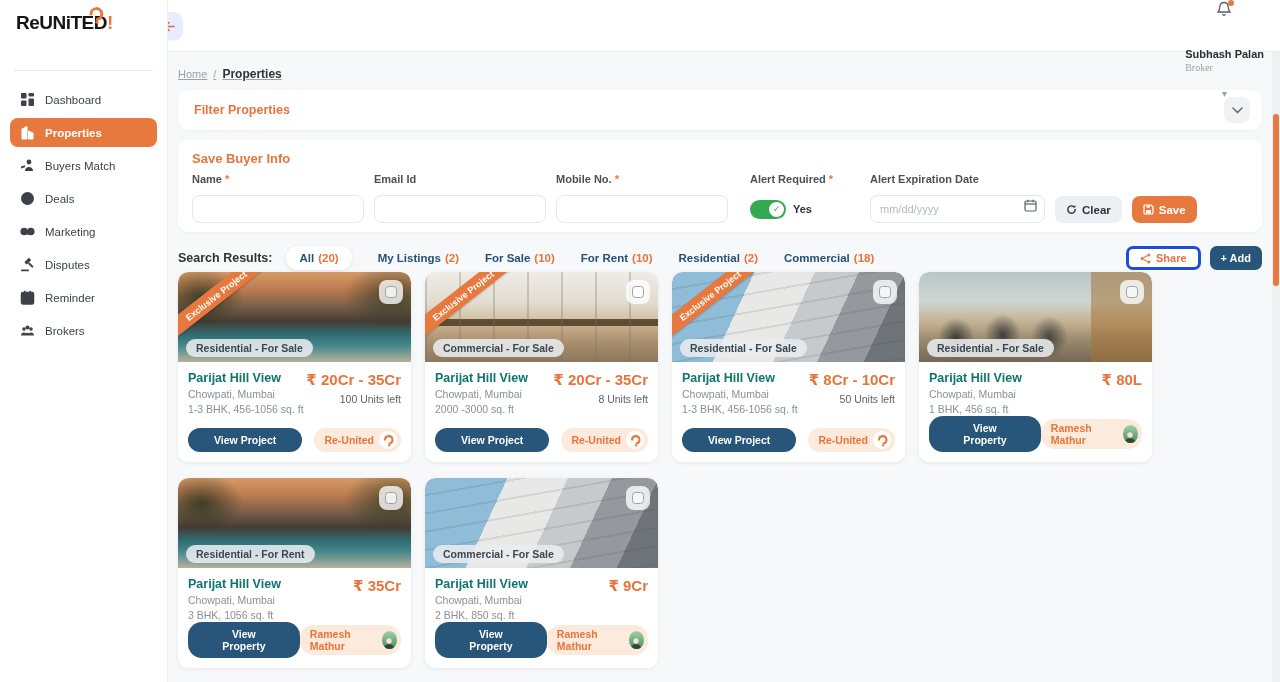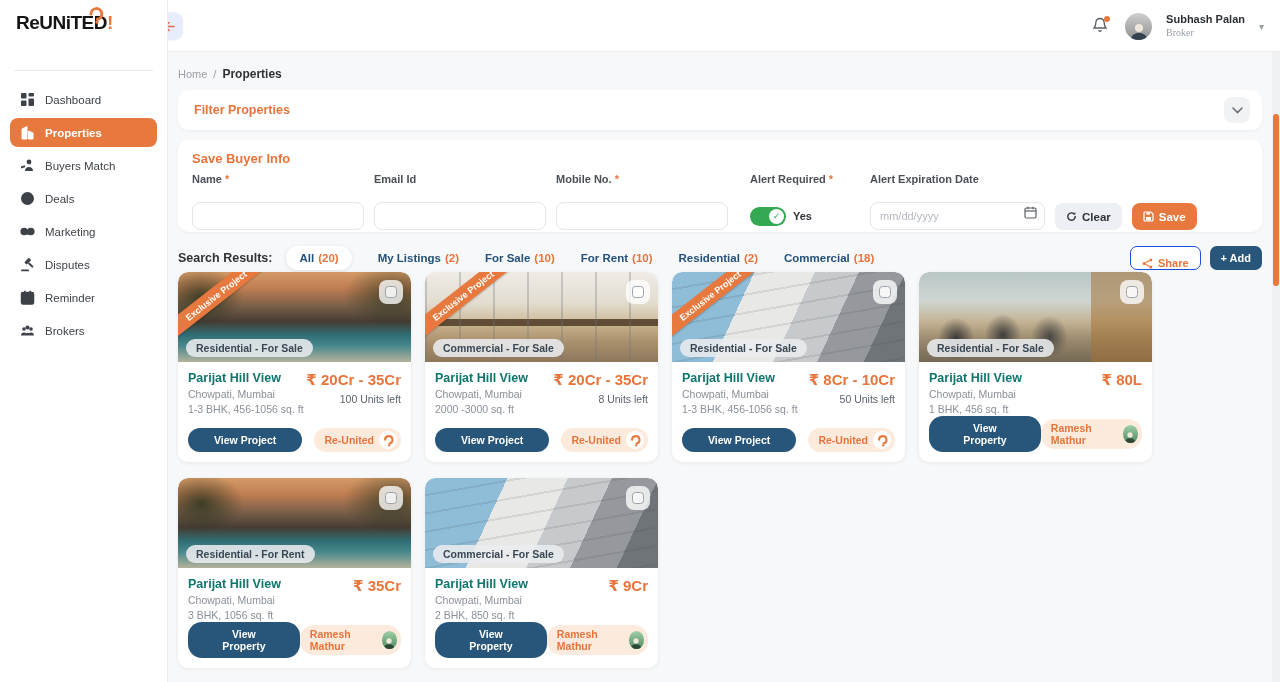--- a/index.html
+++ b/index.html
@@ -16,43 +16,43 @@
   .sidebar-divider { border-bottom:1px solid #e8e8e8; margin:8px 14px 14px 14px; }
   .nav-item { display:flex; align-items:center; gap:10px; margin:4px 10px; padding:7px 10px; border-radius:8px; font-size:11.5px; color:#3d4248; cursor:pointer; }
   .nav-item .ic { width:15px; height:15px; display:inline-flex; }
   .nav-item.active { background:#e8793e; color:#fff; font-weight:600; }
   .nav-item.active svg * { fill:#fff; stroke:#fff; }
   .nav-item svg * { fill:#3d4248; }
 
   
   .header { position:absolute; left:168px; top:0; width:1112px; height:52px; background:#fff; border-bottom:1px solid #ececec; z-index:4; }
   .back-btn { position:absolute; left:-13px; top:12px; width:28px; height:28px; background:#e7edfb; border-radius:9px; display:flex; align-items:center; justify-content:center; cursor:pointer; box-shadow:0 1px 2px rgba(0,0,0,.05); }
-  .hdr-right { position:absolute; right:16px; top:0; height:52px; display:flex; align-items:center; gap:14px; }
+  .hdr-right { position:absolute; right:16px; top:0; height:52px; display:flex; align-items:center; gap:14px;flex-direction:column; }
   .bell { position:relative; width:20px; height:20px; cursor:pointer; }
   .bell-dot { position:absolute; right:1px; top:0; width:6px; height:6px; border-radius:50%; background:#e8793e; }
   .avatar { width:27px; height:27px; border-radius:50%; background:linear-gradient(180deg,#cfcfcf,#8f8f8f); display:flex; align-items:flex-end; justify-content:center; overflow:hidden; }
   .user-meta { line-height:1.25; }
   .user-name { font-size:11px; font-weight:700; color:#2b2f33; }
   .user-role { font-size:10px; color:#9aa0a8;font-family:Liberation Serif, serif; }
   .chev { color:#9aa0a8; font-size:10px; }
 
   
   .content { position:absolute; left:168px; top:52px; width:1112px; height:630px; }
-  .breadcrumb { position:absolute; left:10px; top:15px; font-size:11px; color:#9aa0a8; display:flex; gap:6px; align-items:center; }
+  .breadcrumb { position:absolute; left:10px; top:15px; font-size:11px; color:#9aa0a8; display:flex; gap:6px; align-items:center;text-decoration:underline; }
   .breadcrumb .cur { color:#2f3337; font-weight:700; font-size:12px; }
 
   .panel { position:absolute; left:10px; width:1084px; background:#fff; border-radius:10px; box-shadow:0 1px 3px rgba(20,30,40,.05); }
   .filter-panel { top:38px; height:40px; display:flex; align-items:center; justify-content:space-between; padding:0 12px 0 16px; }
   .filter-title { color:#e8743b; font-weight:700; font-size:12.5px; }
   .chev-btn { width:26px; height:26px; background:#f1f2f4; border-radius:8px; display:flex; align-items:center; justify-content:center; color:#6a7077; cursor:pointer; font-size:11px; }
 
   .buyer-panel { top:88px; height:92px; padding:11px 14px; }
   .buyer-title { color:#e8743b; font-weight:700; font-size:13px; }
   .form-row { display:flex; margin-top:7px; gap:10px; align-items:flex-end; }
-  .fld { display:flex; flex-direction:column; gap:17px; }
+  .fld { display:flex; flex-direction:column; gap:10px; }
   .fld label { font-size:11px; font-weight:600; color:#4a5058; }
   .req { color:#e8743b; }
   .fld input { width:172px; height:28px; border:1px solid #e3e6ea; border-radius:8px; padding:0 9px; font-size:11px; color:#333; background:#fff; outline:none; }
   .fld input::placeholder { color:#b3b9c0; }
   .fld-alert { width:110px; }
   .toggle-row { display:flex; align-items:center; gap:7px; height:28px; }
   .toggle { width:36px; height:19px; background:#34a853; border-radius:10px; position:relative; cursor:pointer; }
   .knob { position:absolute; right:2px; top:2px; width:15px; height:15px; background:#fff; border-radius:50%; display:flex; align-items:center; justify-content:center; color:#34a853; font-size:9px; font-weight:700; }
   .toggle-txt { font-size:11px; font-weight:700; color:#2f3337; }
   .date-wrap { position:relative; }
@@ -63,21 +63,21 @@
   .btn-save { background:#e8793e; color:#fff; }
 
   
   .results-bar { position:absolute; left:10px; top:192px; width:1084px; height:28px; display:flex; align-items:center; }
   .results-heading { font-size:12.5px; font-weight:700; color:#2f3337; margin-right:14px; }
   .tabs { display:flex; align-items:center; gap:26px; }
   .tab { display:flex; gap:4px; font-size:11.5px; font-weight:600; color:#24507a; cursor:pointer; white-space:nowrap; }
   .tab .cnt { color:#e8743b; }
   .tab.active { background:#fff; border-radius:15px; padding:6px 13px; box-shadow:0 1px 4px rgba(20,30,40,.10); }
   .bar-actions { margin-left:auto; display:flex; gap:9px; }
-  .btn-share { height:24px; background:#fff; color:#e8743b; border:1px solid #1d4ed8; border-radius:7px; font-size:11px;align-items:flex-end; }
+  .btn-share { height:24px; background:#fff; color:#e8743b; border:3px solid #1d4ed8; border-radius:7px; font-size:11px; }
   .btn-add { height:24px; background:#27567a; color:#fff; border-radius:7px; font-size:11px; }
 
   
   .cards { position:absolute; left:10px; top:220px; display:grid; grid-template-columns:repeat(4,233px); column-gap:14px; row-gap:16px; }
   .card { width:233px; height:190px; background:#fff; border-radius:10px; box-shadow:0 1px 4px rgba(20,30,40,.07); overflow:hidden; position:relative; }
   .card-img { position:relative; height:90px; overflow:hidden; border-radius:10px 10px 0 0; }
   .ribbon { position:absolute; left:-37px; top:15px; width:150px; transform:rotate(-38deg); background:#e8793e; color:#fff; font-size:9px; font-weight:700; text-align:center; padding:3.5px 0; box-shadow:0 1px 2px rgba(0,0,0,.2); }
   .img-check { position:absolute; right:8px; top:8px; width:24px; height:24px; background:rgba(255,255,255,.78); border-radius:8px; display:flex; align-items:center; justify-content:center; cursor:pointer; }
   .img-check .box { width:12px; height:12px; border:1.5px solid #9aa3ab; border-radius:3.5px; background:rgba(255,255,255,.6); }
   .tag { position:absolute; left:8px; bottom:5px; background:rgba(233,236,239,.88); color:#3a4753; font-size:10.5px; font-weight:600; padding:3px 10px; border-radius:12px; }

